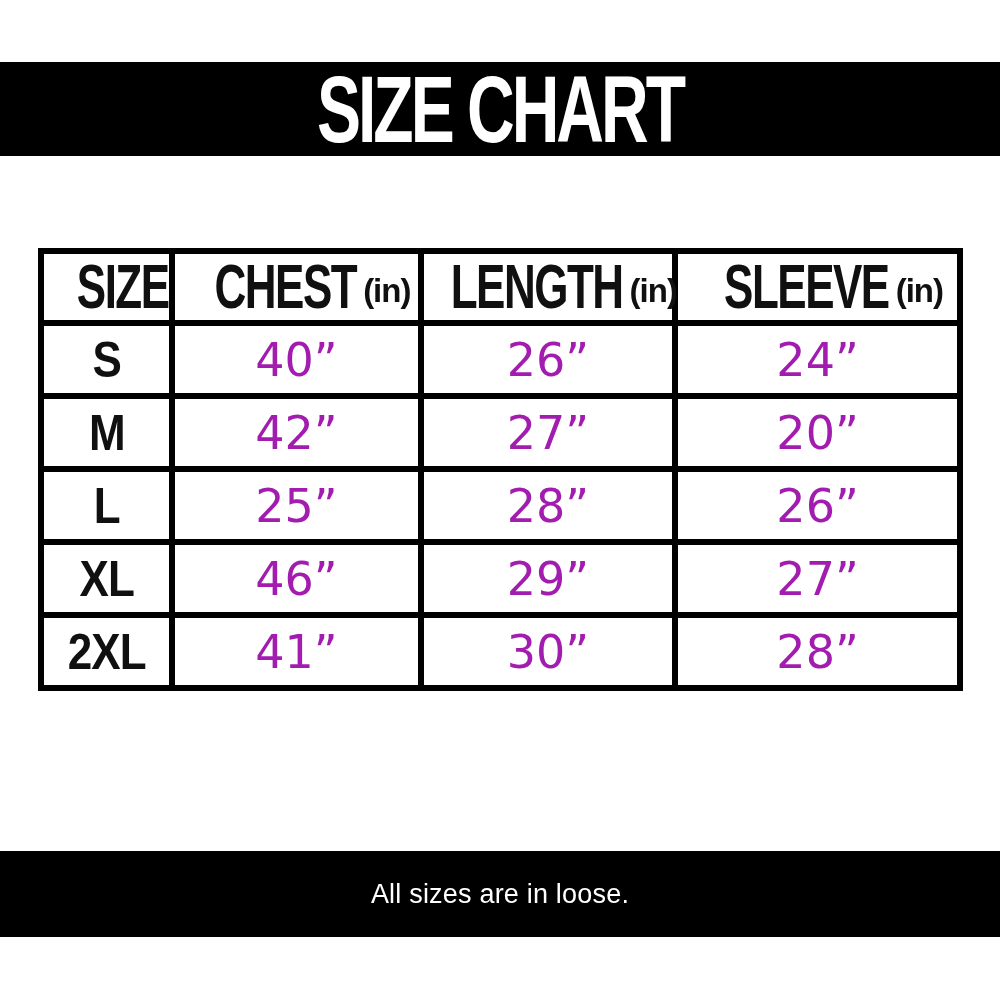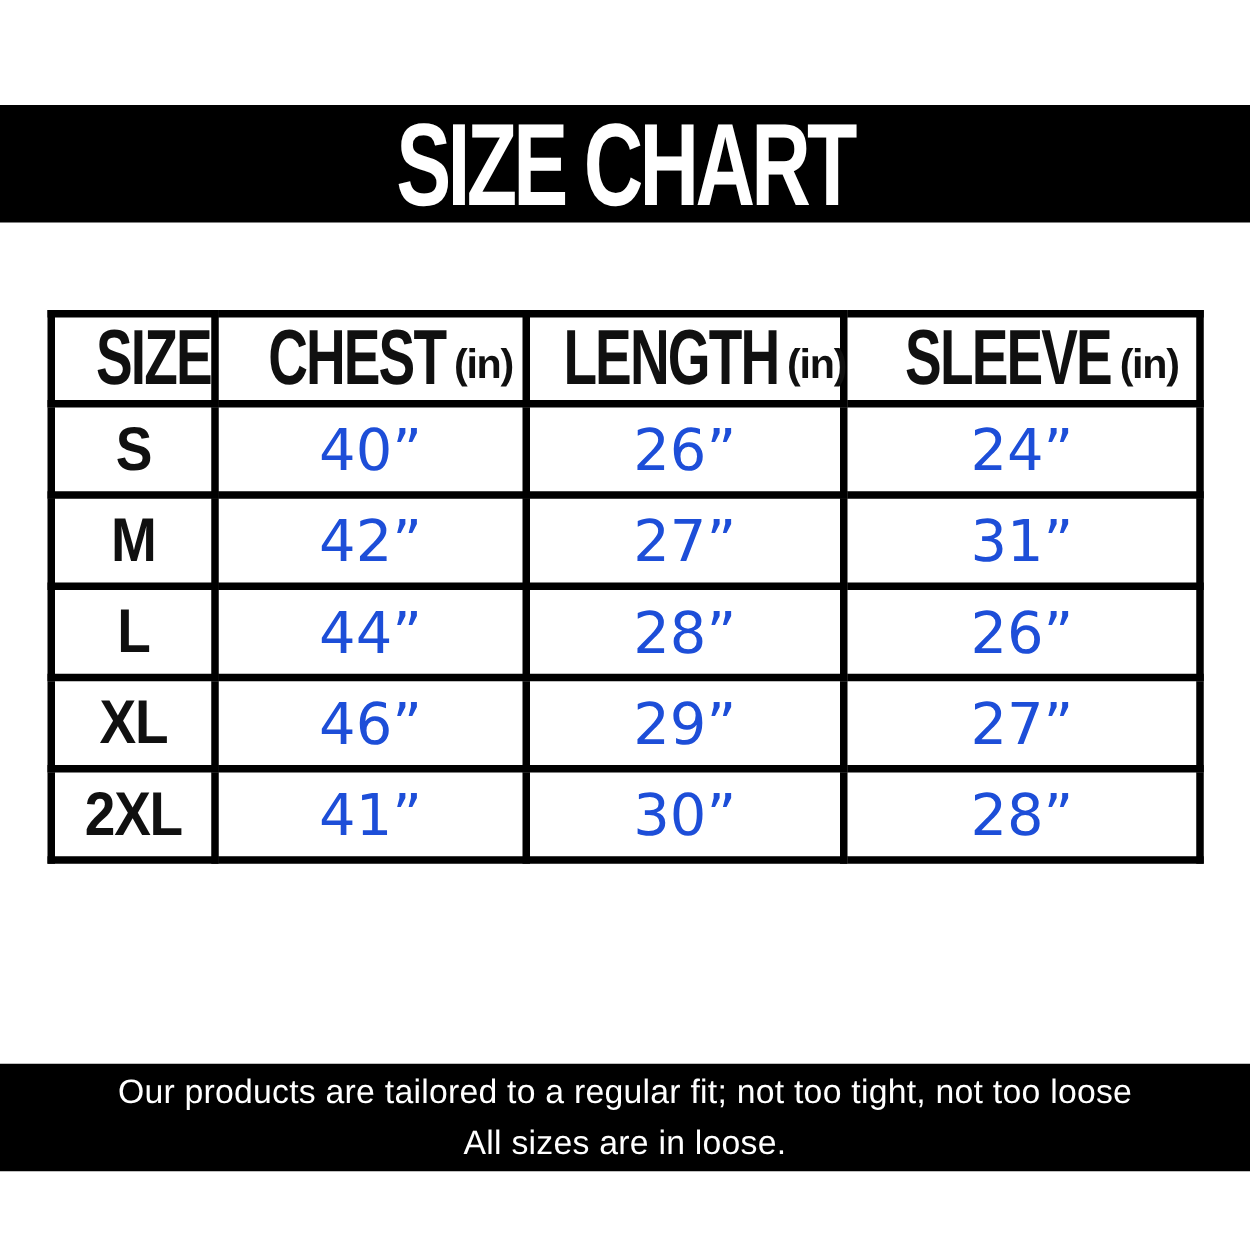--- a/index.html
+++ b/index.html
@@ -14,21 +14,21 @@
     background: #ffffff;
     overflow: hidden;
     font-family: "Liberation Sans", sans-serif;
     color: #101010;
   }
 
   
   .top-banner {
     position: absolute;
     left: 0;
-    top: 84px;
+    top: 62px;
     width: 1000px;
     height: 94px;
     background: #000000;
     display: flex;
     align-items: center;
     justify-content: center;
   }
   .top-banner h1 {
     margin: 0;
     color: #ffffff;
@@ -92,21 +92,21 @@
     font-size: 44px;
     font-weight: 700;
     letter-spacing: -1px;
     transform: scaleY(1.12);
     white-space: nowrap;
   }
   .cellvalue {
     font-family: "DejaVu Sans", sans-serif;
     font-size: 46px;
     font-weight: 400;
-    color: #1d4ed8;
+    color: #a21caf;
     white-space: nowrap;
   }
 
   
   .bottom-banner {
     position: absolute;
     left: 0;
     top: 851px;
     width: 1000px;
     height: 86px;
@@ -174,41 +174,40 @@
       <tr>
         <td><span class="rowlabel">S</span></td>
         <td><span class="cellvalue">40”</span></td>
         <td><span class="cellvalue">26”</span></td>
         <td><span class="cellvalue">24”</span></td>
       </tr>
       <tr>
         <td><span class="rowlabel">M</span></td>
         <td><span class="cellvalue">42”</span></td>
         <td><span class="cellvalue">27”</span></td>
-        <td><span class="cellvalue">31”</span></td>
+        <td><span class="cellvalue">20”</span></td>
       </tr>
       <tr>
         <td><span class="rowlabel">L</span></td>
-        <td><span class="cellvalue">44”</span></td>
+        <td><span class="cellvalue">25”</span></td>
         <td><span class="cellvalue">28”</span></td>
         <td><span class="cellvalue">26”</span></td>
       </tr>
       <tr>
         <td><span class="rowlabel">XL</span></td>
         <td><span class="cellvalue">46”</span></td>
         <td><span class="cellvalue">29”</span></td>
         <td><span class="cellvalue">27”</span></td>
       </tr>
       <tr>
         <td><span class="rowlabel">2XL</span></td>
         <td><span class="cellvalue">41”</span></td>
         <td><span class="cellvalue">30”</span></td>
         <td><span class="cellvalue">28”</span></td>
       </tr>
     </tbody>
   </table>
 
   <footer class="bottom-banner">
-    <p>Our products are tailored to a regular fit; not too tight, not too loose</p>
     <p>All sizes are in loose.</p>
   </footer>
 
 </div>
 
 </body></html>

